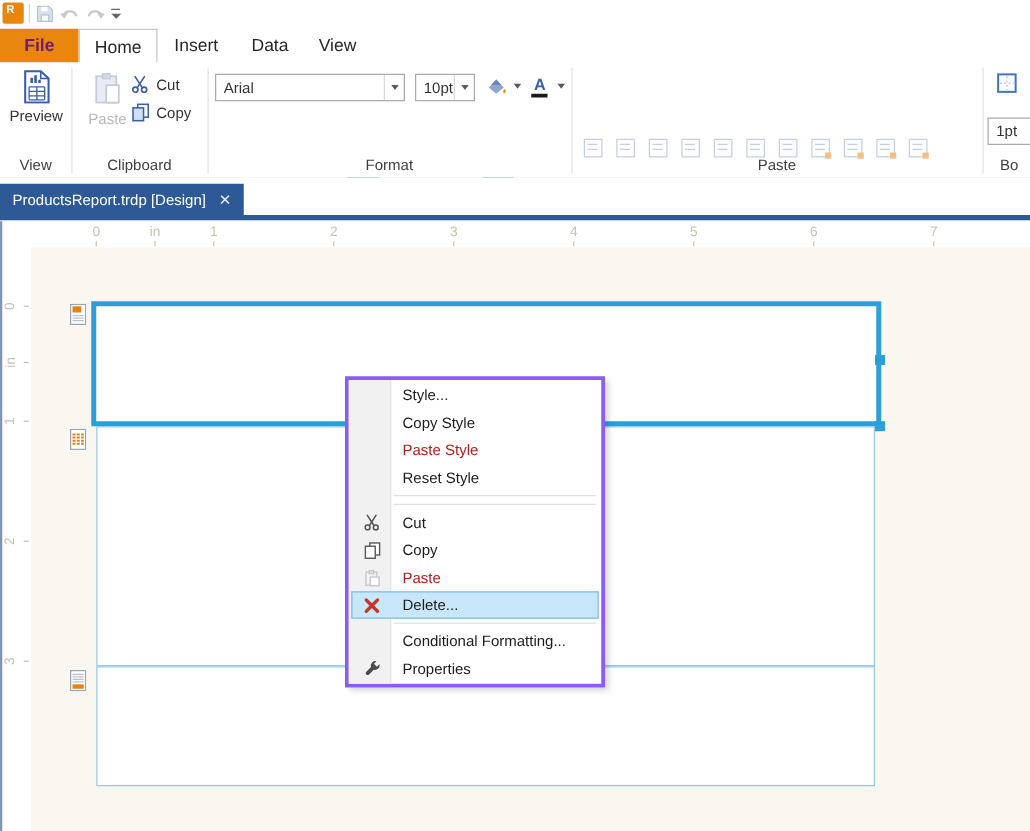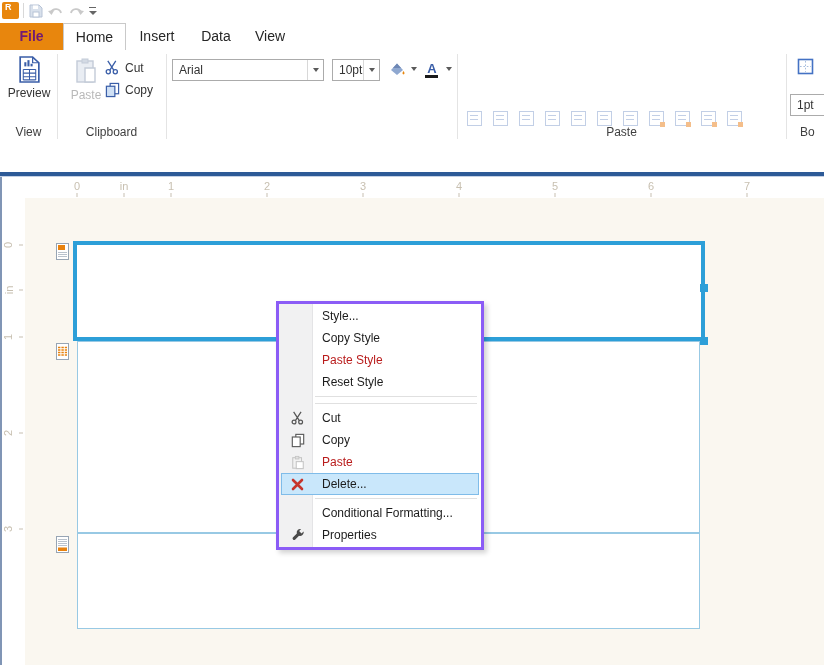--- a/index.html
+++ b/index.html
@@ -242,20 +242,21 @@
         <path d="M0 6.5 h15" stroke="#3A5EA8" stroke-width="2.2"></path>
         </svg>
     </div>
     <div class="fmt-btn" style="left:440px">
       <svg width="15" height="13" viewBox="0 0 15 13">
         <path d="M3 3.5 h9 M3 6.5 h9" stroke="#8FA8D0" stroke-width="1.6"></path>
         <path d="M0 11 h15" stroke="#3A5EA8" stroke-width="2.4"></path>
         </svg>
     </div>
 
+    <div class="gcap" style="left:166px;width:291px">Format</div>
     <div id="fmt-launcher">
       <svg width="10" height="10" viewBox="0 0 10 10">
         <path d="M1 1 h4 M1 1 v4" stroke="#8A8A8A" fill="none"></path>
         <path d="M4 4 l4 4 M8 4.5 v3.5 h-3.5" stroke="#8A8A8A" fill="none"></path>
       </svg>
     </div>
 
     <div id="layout-row1">
         <span class="lay-ico"></span>
         <span class="lay-ico"></span>
@@ -291,20 +292,24 @@
         <path d="M8.5 3 v11 M3 8.5 h11" stroke="#A7BEDE" stroke-dasharray="1.6 1.8" fill="none"></path>
       </svg>
     </div>
     <div class="combo" style="left:790px;top:44px;width:46px">
       <span class="val">1pt</span>
     </div>
     <div class="gcap" style="left:800px;width:30px;text-align:left">Bo</div>
   </div>
 
   <div id="tabstrip">
+    <div id="doc-tab">
+      <span class="title">ProductsReport.trdp [Design]</span>
+      <span class="close">✕</span>
+    </div>
     <div id="tab-underline"></div>
     <div id="tab-underline2"></div>
   </div>
 
   <div id="workarea">
     <div id="left-edge"></div>
     <div id="vruler">
         <span class="vr-label" style="top: 68px;">0</span>
         <span class="vr-tick" style="top: 68px;"></span>
         <span class="vr-label" style="top: 113px;">in</span>

